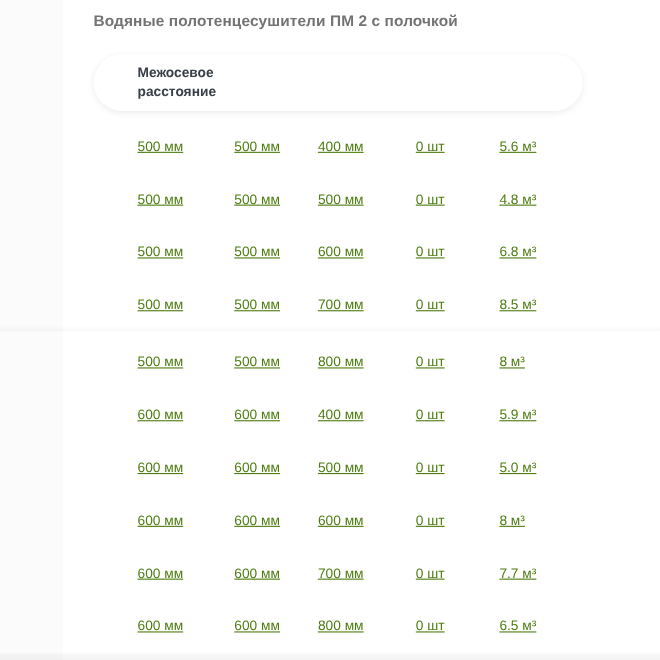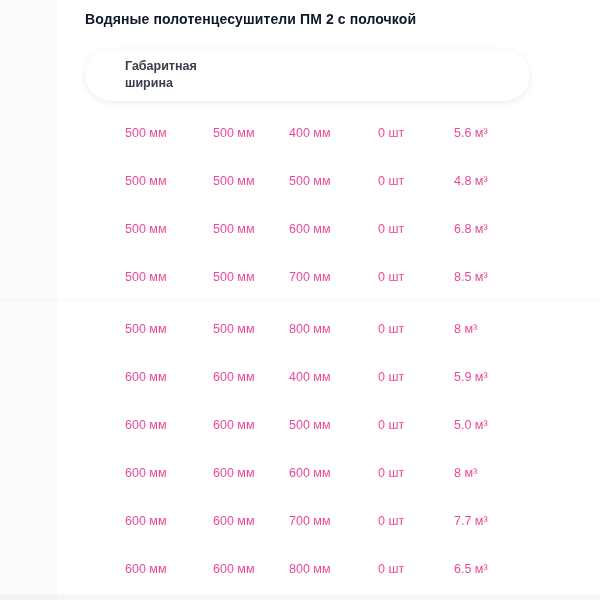--- a/index.html
+++ b/index.html
@@ -12,21 +12,21 @@
     -webkit-font-smoothing: antialiased;
   }
   .gutter-left {
     position: absolute; left: 0; top: 0;
     width: 57px; height: 600px;
     background: #fbfbfb;
   }
   .page-title {
     position: absolute; left: 85px; top: 11px;
     font-size: 14px; font-weight: 700;
-    color: #0f172a; letter-spacing: 0.1px;
+    color: #737373; letter-spacing: 0.1px;
   }
   .header-pill {
     position: absolute; left: 85px; top: 49px;
     width: 445px; height: 52px;
     border-radius: 26px;
     background: #ffffff;
     box-shadow: 0 2px 7px rgba(0,0,0,0.07), 0 0 1px rgba(0,0,0,0.05);
     box-sizing: border-box;
     display: grid;
     grid-template-columns: 88px 76px 89px 76px 1fr;
@@ -45,22 +45,22 @@
   .row {
     height: 48px;
     display: grid;
     grid-template-columns: 88px 76px 89px 76px 1fr;
     align-items: center;
     padding-left: 40px;
     box-sizing: border-box;
     padding-left: 40px;
   }
   .cell {
-    font-size: 12.5px; color: #ec4899;
-    padding-right: 6px; white-space: nowrap;
+    font-size: 12.5px; color: #4d7c0f;
+    padding-right: 6px; white-space: nowrap; text-decoration: underline;
   }
   .block-gap { height: 4px; }
   .section-divider {
     position: absolute; left: 0; top: 296px;
     width: 600px; height: 5px;
     background: linear-gradient(to bottom, rgba(130,130,130,0), rgba(130,130,130,0.06));
   }
   .bottom-strip {
     position: absolute; left: 0; top: 594px;
     width: 600px; height: 6px;
@@ -68,21 +68,21 @@
   }
 </style>
 </head>
 <body>
 
 <div class="gutter-left"></div>
 
 <div class="page-title">Водяные полотенцесушители ПМ 2 с полочкой</div>
 
 <div class="header-pill">
-  <div class="header-cell">Габаритная ширина</div>
+  <div class="header-cell">Межосевое расстояние</div>
 </div>
 
 <div class="rows">
   <div class="row">
     <div class="cell">500 мм</div>
     <div class="cell">500 мм</div>
     <div class="cell">400 мм</div>
     <div class="cell">0 шт</div>
     <div class="cell">5.6 м³</div>
   </div>

